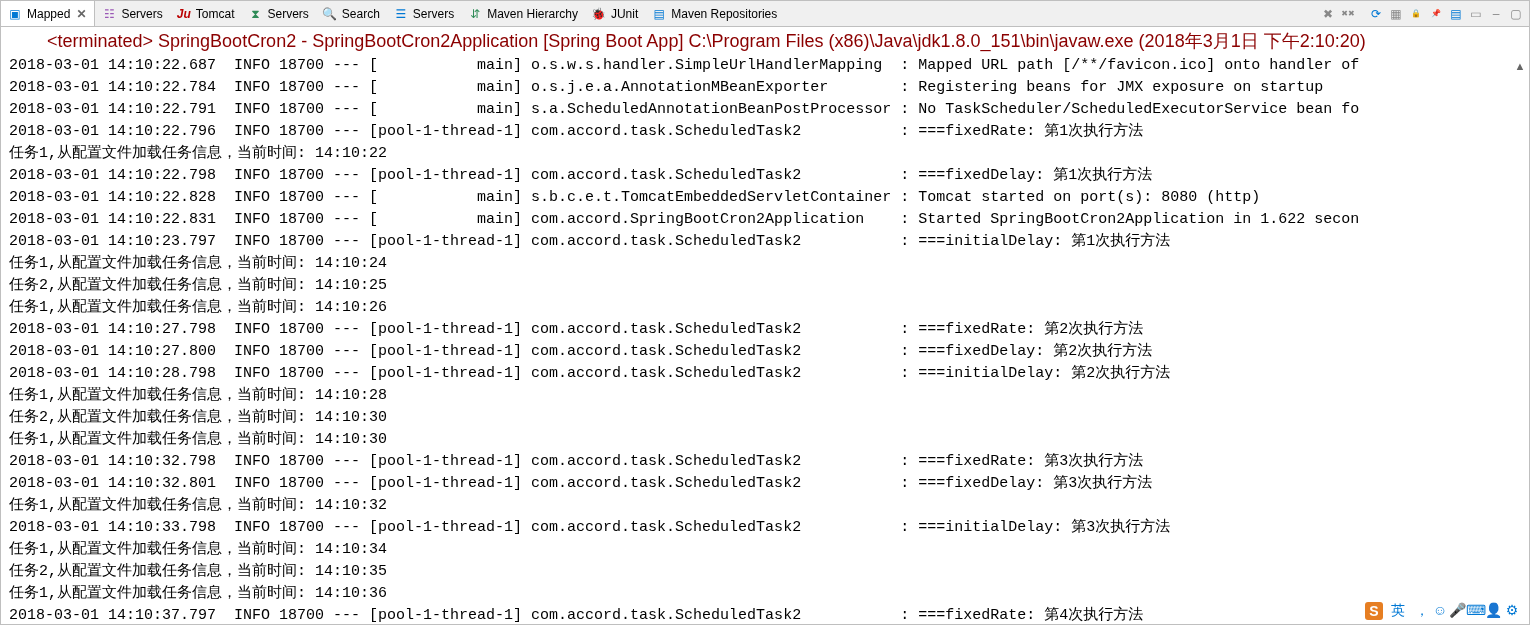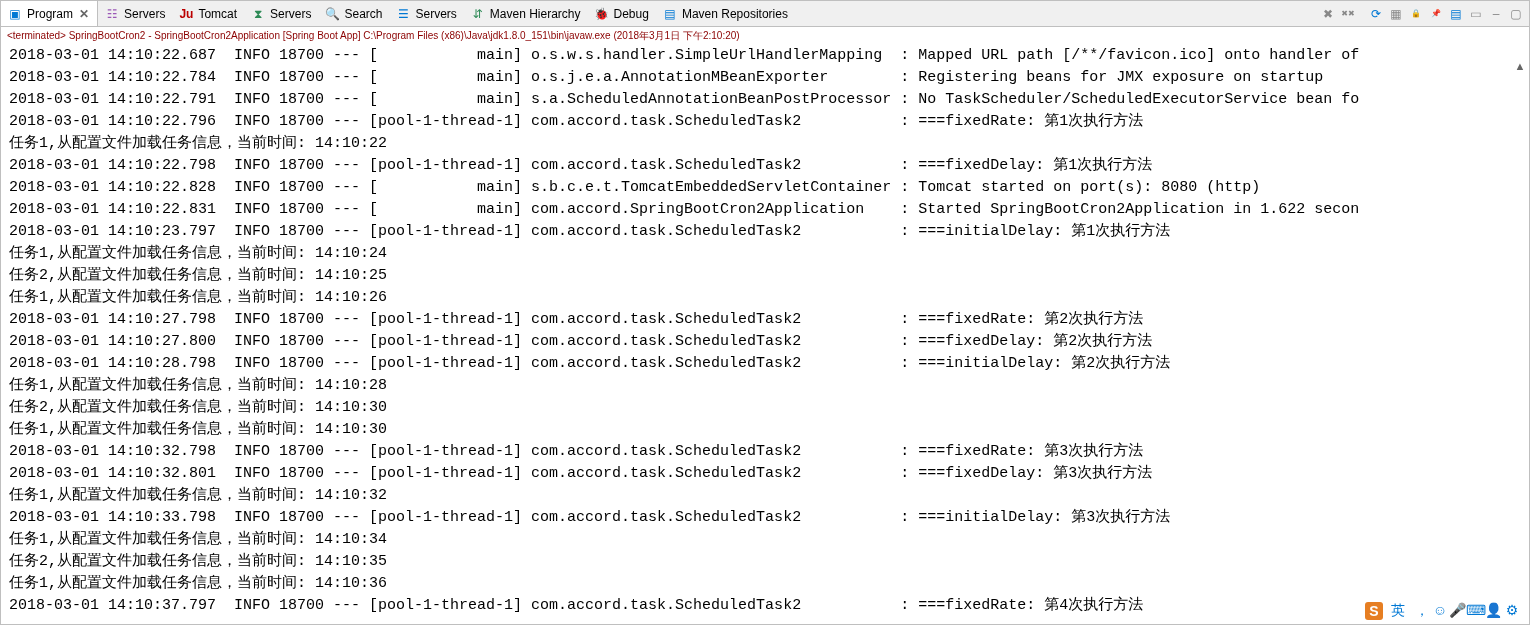--- a/index.html
+++ b/index.html
@@ -58,24 +58,25 @@
   }
   .tb-btn {
     width: 18px; height: 18px;
     display: inline-flex;
     align-items: center; justify-content: center;
     cursor: pointer;
     color: #555;
     border-radius: 2px;
   }
   .status-line {
-    font-size: 10px;
+    font-size: 18px;
     color: #8b0000;
     padding: 2px 6px;
     white-space: nowrap;
+    margin-left: 40px;
   }
   .console-area {
     flex: 1;
     overflow: hidden;
     position: relative;
   }
   .console-text {
     font-family: Consolas, "Courier New", monospace;
     font-size: 15px;
     line-height: 22px;
@@ -114,32 +115,32 @@
 <body>
 
 <div class="panel">
 
   <div class="tab-bar">
     <div class="tabs" id="tabs">
         <div class="tab active">
           <span class="tab-icon">
             <span class="blue">▣</span>
           </span>
-          <span>Program</span>
+          <span>Mapped</span>
           <span class="tab-close">✕</span>
         </div>
         <div class="tab">
           <span class="tab-icon">
             <span class="purple">☷</span>
           </span>
           <span>Servers</span>
         </div>
         <div class="tab">
           <span class="tab-icon">
-            <span style="color:#b00;font-weight:bold;">Ju</span>
+            <span style="color:#b00;font-weight:bold;font-style:italic;">Ju</span>
           </span>
           <span>Tomcat</span>
         </div>
         <div class="tab">
           <span class="tab-icon">
             <span class="green">⧗</span>
           </span>
           <span>Servers</span>
         </div>
         <div class="tab">
@@ -157,21 +158,21 @@
         <div class="tab">
           <span class="tab-icon">
             <span class="green">⇵</span>
           </span>
           <span>Maven Hierarchy</span>
         </div>
         <div class="tab">
           <span class="tab-icon">
             <span class="green">🐞</span>
           </span>
-          <span>Debug</span>
+          <span>JUnit</span>
         </div>
         <div class="tab">
           <span class="tab-icon">
             <span class="blue">▤</span>
           </span>
           <span>Maven Repositories</span>
         </div>
       </div>
     <div class="toolbar" id="toolbar">
         <span class="tb-btn gray" style="font-size: 12px;">✖</span>

